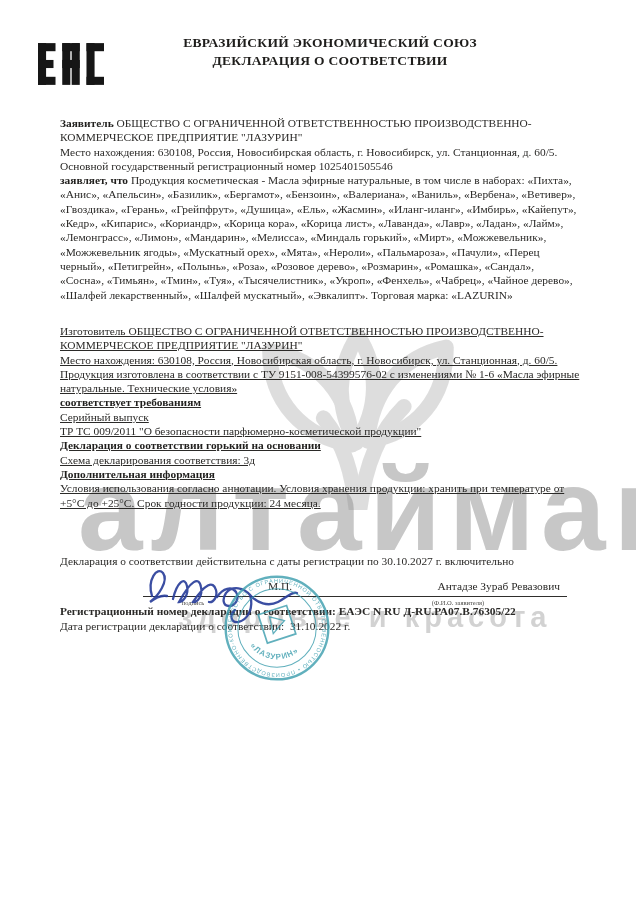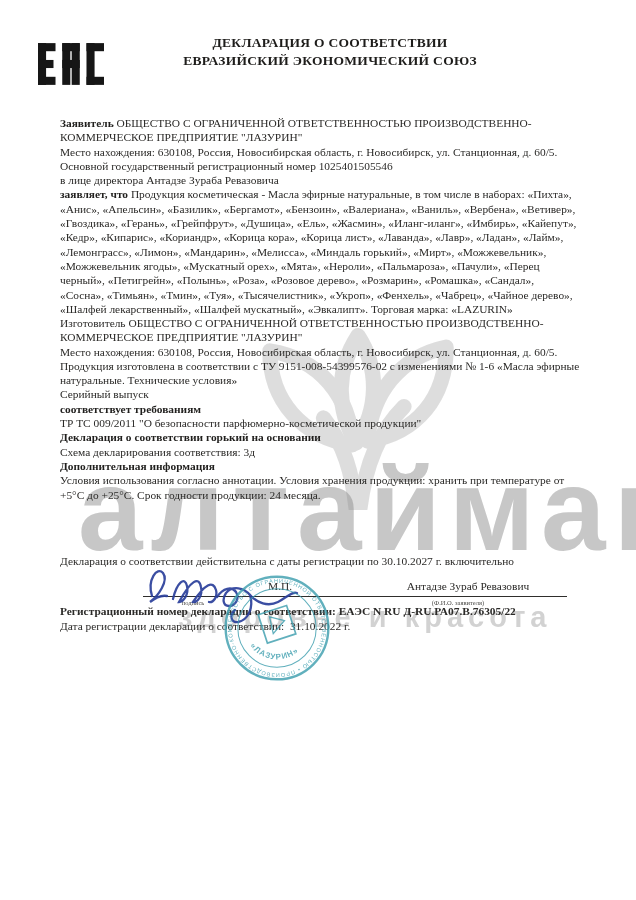--- a/index.html
+++ b/index.html
@@ -30,37 +30,37 @@
     position:absolute;left:178px;top:601px;z-index:1;
     font-family:"Liberation Sans", sans-serif;font-weight:bold;
     font-size:29px;letter-spacing:5px;
     color:rgba(148,148,148,.42);white-space:nowrap;
   }
   
   .flow{position:absolute;left:60px;width:520px;z-index:2;
         font-size:11.4px;line-height:14.3px;}
   .flow p{margin:0;}
   .flowA{top:116px;}
-  .flowB{top:316px;}
+  .flowB{top:324px;text-decoration:underline;}
   b{color:#201f1d;}
   .validity{
     position:absolute;left:60px;top:555px;width:540px;z-index:2;
     font-size:11.4px;font-weight:normal;
   }
   
   .sig-ink{position:absolute;left:142px;top:560px;width:178px;height:66px;z-index:4;}
   .sig-rule{position:absolute;left:143px;top:596px;width:424px;height:1px;background:#2f2e2c;z-index:3;}
   .cap{
     position:absolute;z-index:3;font-size:6.5px;color:#4a4946;text-align:center;
   }
   .cap-sign{left:158px;top:599px;width:70px;}
   .cap-fio{left:388px;top:599px;width:140px;}
   .mp{position:absolute;left:268px;top:580px;z-index:2;font-size:11.4px;}
-  .fio-name{position:absolute;left:368px;top:580px;width:200px;z-index:2;
-            font-size:11.4px;text-align:center;}
+  .fio-name{position:absolute;left:360px;top:580px;width:200px;z-index:2;
+            font-size:11.4px;text-align:right;}
   .stamp{position:absolute;left:221px;top:572px;width:112px;height:112px;z-index:5;opacity:.82;}
   
   .regnum{position:absolute;left:60px;top:605px;width:540px;z-index:2;
           font-size:11.4px;font-weight:bold;}
   .regdate{position:absolute;left:60px;top:620px;width:540px;z-index:2;
            font-size:11.4px;font-weight:normal;}
 </style>
 </head>
 <body>
 
@@ -76,51 +76,50 @@
         <rect x="36" y="0" width="26" height="12"></rect>
       <rect x="36" y="25" width="26" height="12"></rect>
         <rect x="50" y="0" width="12" height="62"></rect>
       <rect x="72" y="0" width="12" height="62"></rect>
         <rect x="72" y="0" width="26" height="12"></rect>
       <rect x="72" y="50" width="26" height="12"></rect>
     </g>
   </svg>
 
   <div class="title">
+    <div>ЕВРАЗИЙСКИЙ ЭКОНОМИЧЕСКИЙ СОЮЗ</div>
     <div>ДЕКЛАРАЦИЯ О СООТВЕТСТВИИ</div>
-    <div>ЕВРАЗИЙСКИЙ ЭКОНОМИЧЕСКИЙ СОЮЗ</div>
   </div>
 
   <svg class="wm-tree" viewBox="0 0 300 190" aria-hidden="true">
     <g fill="none" stroke="#bdbdbd" stroke-width="16" stroke-linecap="round" stroke-linejoin="round">
       <path d="M148,188 C144,152 136,122 114,94"></path>
       <path d="M152,188 C158,142 172,108 198,82"></path>
       <path d="M58,24 C110,32 142,72 144,122 C92,114 58,76 58,24 Z"></path>
       <path d="M242,20 C194,30 164,68 160,118 C212,110 242,72 242,20 Z"></path>
       <path d="M150,8 C128,42 126,82 148,120 C172,84 172,42 150,8 Z"></path>
     </g>
   </svg>
 
   <div class="wm-brand">алтаймаг</div>
   <div class="wm-slogan">здоровье и красота</div>
 
   <div class="flow flowA">
     <p><b>Заявитель </b><span>ОБЩЕСТВО С ОГРАНИЧЕННОЙ ОТВЕТСТВЕННОСТЬЮ ПРОИЗВОДСТВЕННО-КОММЕРЧЕСКОЕ ПРЕДПРИЯТИЕ "ЛАЗУРИН"</span></p>
     <p>Место нахождения: 630108, Россия, Новосибирская область, г. Новосибирск, ул. Станционная, д. 60/5.</p>
     <p>Основной государственный регистрационный номер 1025401505546</p>
-    <p>в лице директора Антадзе Зураба Ревазовича</p>
     <p><b>заявляет, что </b><span>Продукция косметическая - Масла эфирные натуральные, в том числе в наборах: «Пихта», «Анис», «Апельсин», «Базилик», «Бергамот», «Бензоин», «Валериана», «Ваниль», «Вербена», «Ветивер», «Гвоздика», «Герань», «Грейпфрут», «Душица», «Ель», «Жасмин», «Иланг-иланг», «Имбирь», «Кайепут», «Кедр», «Кипарис», «Кориандр», «Корица кора», «Корица лист», «Лаванда», «Лавр», «Ладан», «Лайм», «Лемонграсс», «Лимон», «Мандарин», «Мелисса», «Миндаль горький», «Мирт», «Можжевельник», «Можжевельник ягоды», «Мускатный орех», «Мята», «Нероли», «Пальмароза», «Пачули», «Перец черный», «Петигрейн», «Полынь», «Роза», «Розовое дерево», «Розмарин», «Ромашка», «Сандал», «Сосна», «Тимьян», «Тмин», «Туя», «Тысячелистник», «Укроп», «Фенхель», «Чабрец», «Чайное дерево», «Шалфей лекарственный», «Шалфей мускатный», «Эвкалипт». Торговая марка: «LAZURIN»</span></p>
   </div>
 
   <div class="flow flowB">
     <p>Изготовитель ОБЩЕСТВО С ОГРАНИЧЕННОЙ ОТВЕТСТВЕННОСТЬЮ ПРОИЗВОДСТВЕННО-КОММЕРЧЕСКОЕ ПРЕДПРИЯТИЕ "ЛАЗУРИН"</p>
     <p>Место нахождения: 630108, Россия, Новосибирская область, г. Новосибирск, ул. Станционная, д. 60/5.</p>
     <p>Продукция изготовлена в соответствии с ТУ 9151-008-54399576-02 с изменениями № 1-6 «Масла эфирные натуральные. Технические условия»</p>
+    <p><b>соответствует требованиям</b></p>
     <p>Серийный выпуск</p>
-    <p><b>соответствует требованиям</b></p>
     <p>ТР ТС 009/2011 "О безопасности парфюмерно-косметической продукции"</p>
     <p><b>Декларация о соответствии горький на основании</b></p>
     <p>Схема декларирования соответствия: 3д</p>
     <p><b>Дополнительная информация</b></p>
     <p>Условия использования согласно аннотации. Условия хранения продукции: хранить при температуре от +5°С до +25°С. Срок годности продукции: 24 месяца.</p>
   </div>
 
   <div class="validity">Декларация о соответствии действительна с даты регистрации по 30.10.2027 г. включительно</div>
 
   <svg class="sig-ink" viewBox="0 0 178 66" aria-hidden="true">

